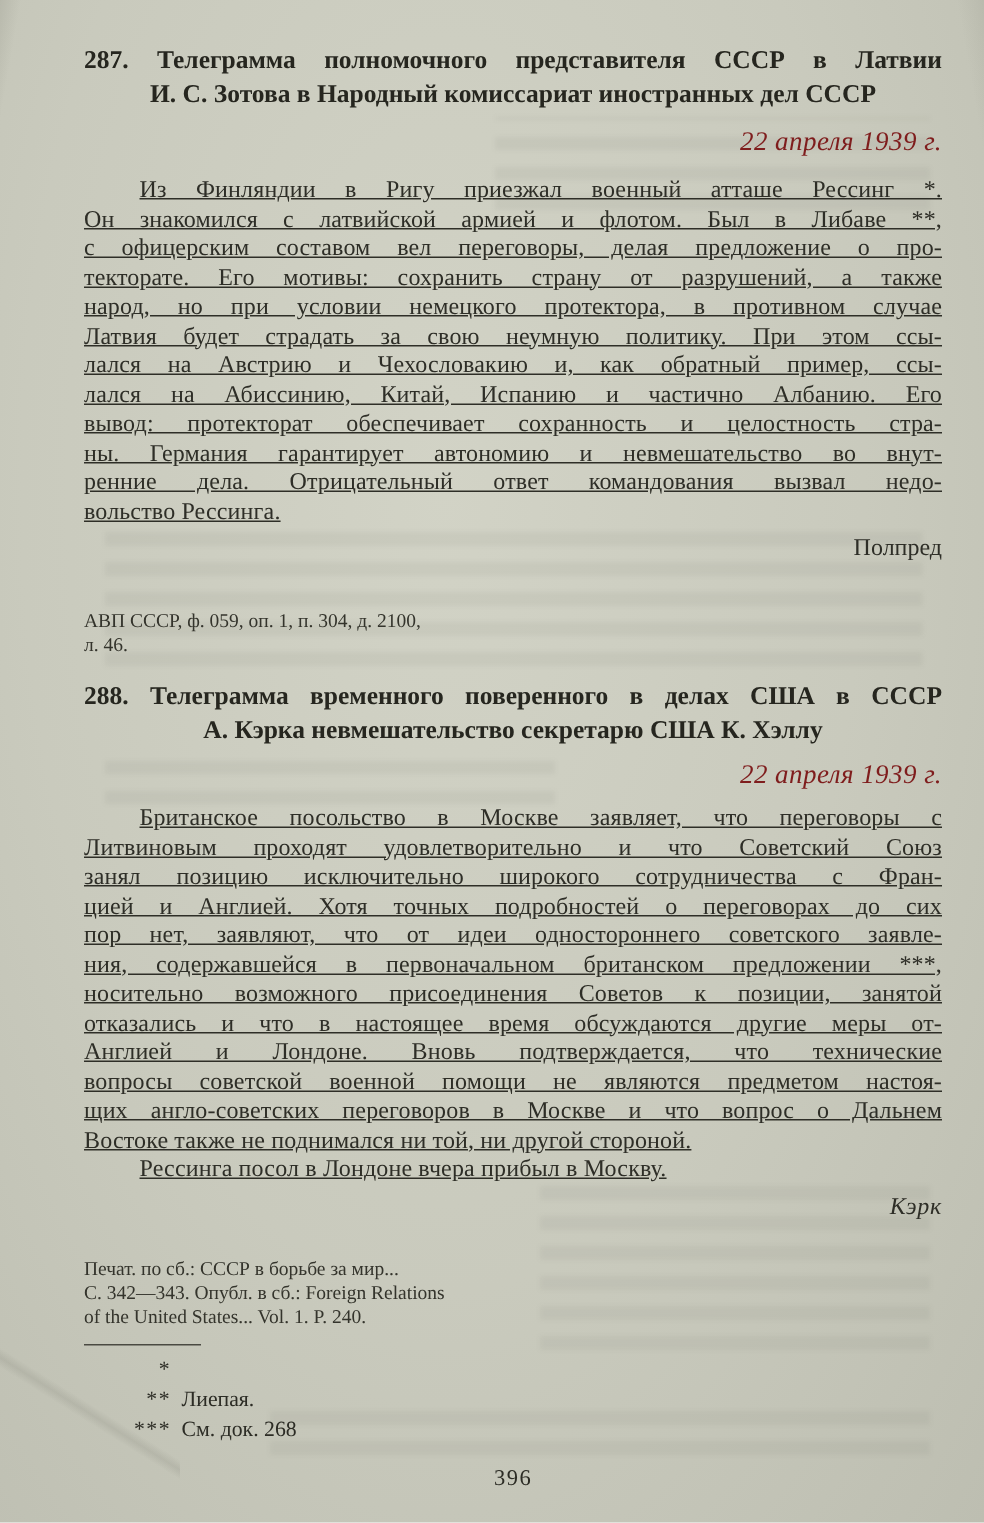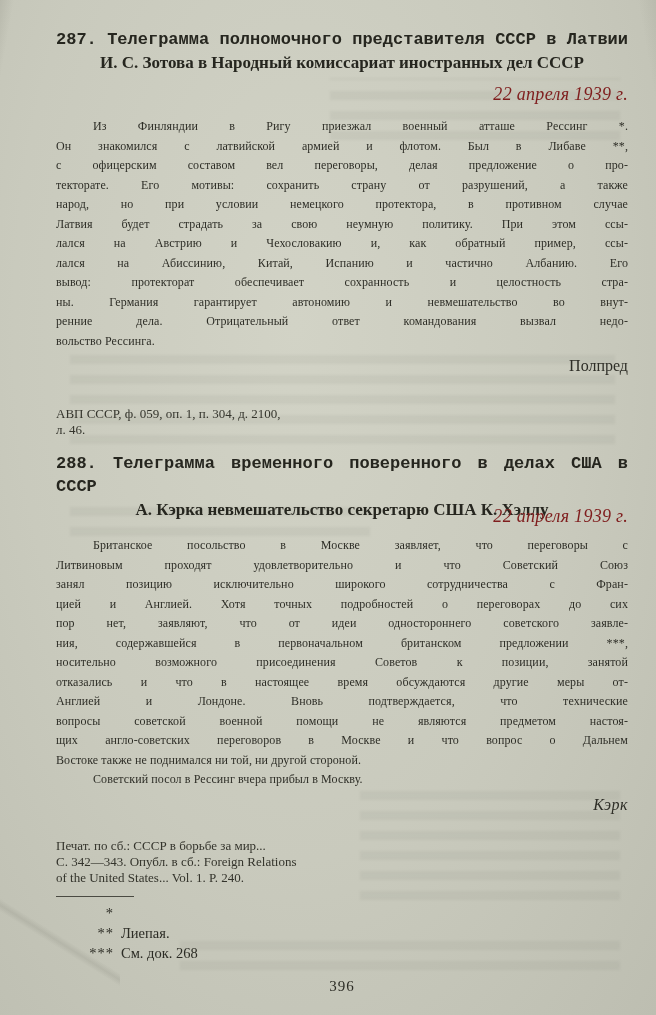--- a/index.html
+++ b/index.html
@@ -8,24 +8,24 @@
     font-family:"Liberation Serif", serif;
     background:
       linear-gradient(100deg, rgba(60,60,50,0.10) 0px, rgba(60,60,50,0) 14px),
       linear-gradient(260deg, rgba(60,60,50,0.07) 0px, rgba(60,60,50,0) 18px),
       radial-gradient(ellipse at 45% 32%, #d2d3c6 0%, #c9cabd 55%, #bdbeb1 100%);
     color:#2e2e27;
   }
   .abs{position:absolute;}
   .col{left:56px;width:572px;}
   .doc-title{font-weight:bold;font-size:17px;line-height:23px;color:#26261f;}
-  .t-just{text-align:justify;text-align-last:justify;font-family:Liberation Mono, monospace;}
+  .t-just{text-align:justify;text-align-last:justify;}
   .t-center{text-align:center;}
   .date{font-style:italic;font-size:18px;text-align:right;color:#7f1d1d;letter-spacing:0.3px;}
-  .bodyline{font-size:12px;line-height:19.5px;text-align:justify;text-align-last:justify;letter-spacing:0.1px;}
+  .bodyline{font-size:16px;line-height:19.5px;text-align:justify;text-align-last:justify;letter-spacing:0.1px;text-decoration:underline;}
   .bodyline.end{text-align-last:auto;}
   .p-ind{text-indent:37px;}
   .sig{font-size:16px;text-align:right;}
   .sig.it{font-style:italic;letter-spacing:0.5px;}
   .src{font-size:13px;line-height:16px;color:#34342c;}
   .divider{height:0;border-top:1px solid #4a4a42;width:78px;}
   .fn-row{display:flex;font-size:14.5px;line-height:20px;color:#2c2c25;}
   .fn-marker{width:58px;text-align:right;margin-right:7px;letter-spacing:1px;flex:0 0 auto;}
   .pageno{font-size:15px;text-align:center;letter-spacing:1px;color:#2c2c25;}
   .bleed{pointer-events:none;filter:blur(1.6px);opacity:0.55;
@@ -85,21 +85,21 @@
   <div class="bodyline">занял позицию исключительно широкого сотрудничества с Фран-</div>
   <div class="bodyline">цией и Англией. Хотя точных подробностей о переговорах до сих</div>
   <div class="bodyline">пор нет, заявляют, что от идеи одностороннего советского заявле-</div>
   <div class="bodyline">ния, содержавшейся в первоначальном британском предложении ***,</div>
   <div class="bodyline">носительно возможного присоединения Советов к позиции, занятой</div>
   <div class="bodyline">отказались и что в настоящее время обсуждаются другие меры от-</div>
   <div class="bodyline">Англией и Лондоне. Вновь подтверждается, что технические</div>
   <div class="bodyline">вопросы советской военной помощи не являются предметом настоя-</div>
   <div class="bodyline">щих англо-советских переговоров в Москве и что вопрос о Дальнем</div>
   <div class="bodyline end">Востоке также не поднимался ни той, ни другой стороной.</div>
-  <div class="bodyline end p-ind">Советский посол в Рессинг вчера прибыл в Москву.</div>
+  <div class="bodyline end p-ind">Рессинга посол в Лондоне вчера прибыл в Москву.</div>
 </div>
 
 <div class="abs col sig it" style="top:796px;">Кэрк</div>
 
 <div class="abs col" style="top:838px;">
   <div class="src">Печат. по сб.: СССР в борьбе за мир...</div>
   <div class="src">С. 342—343. Опубл. в сб.: Foreign Relations</div>
   <div class="src">of the United States... Vol. 1. P. 240.</div>
 </div>
 

